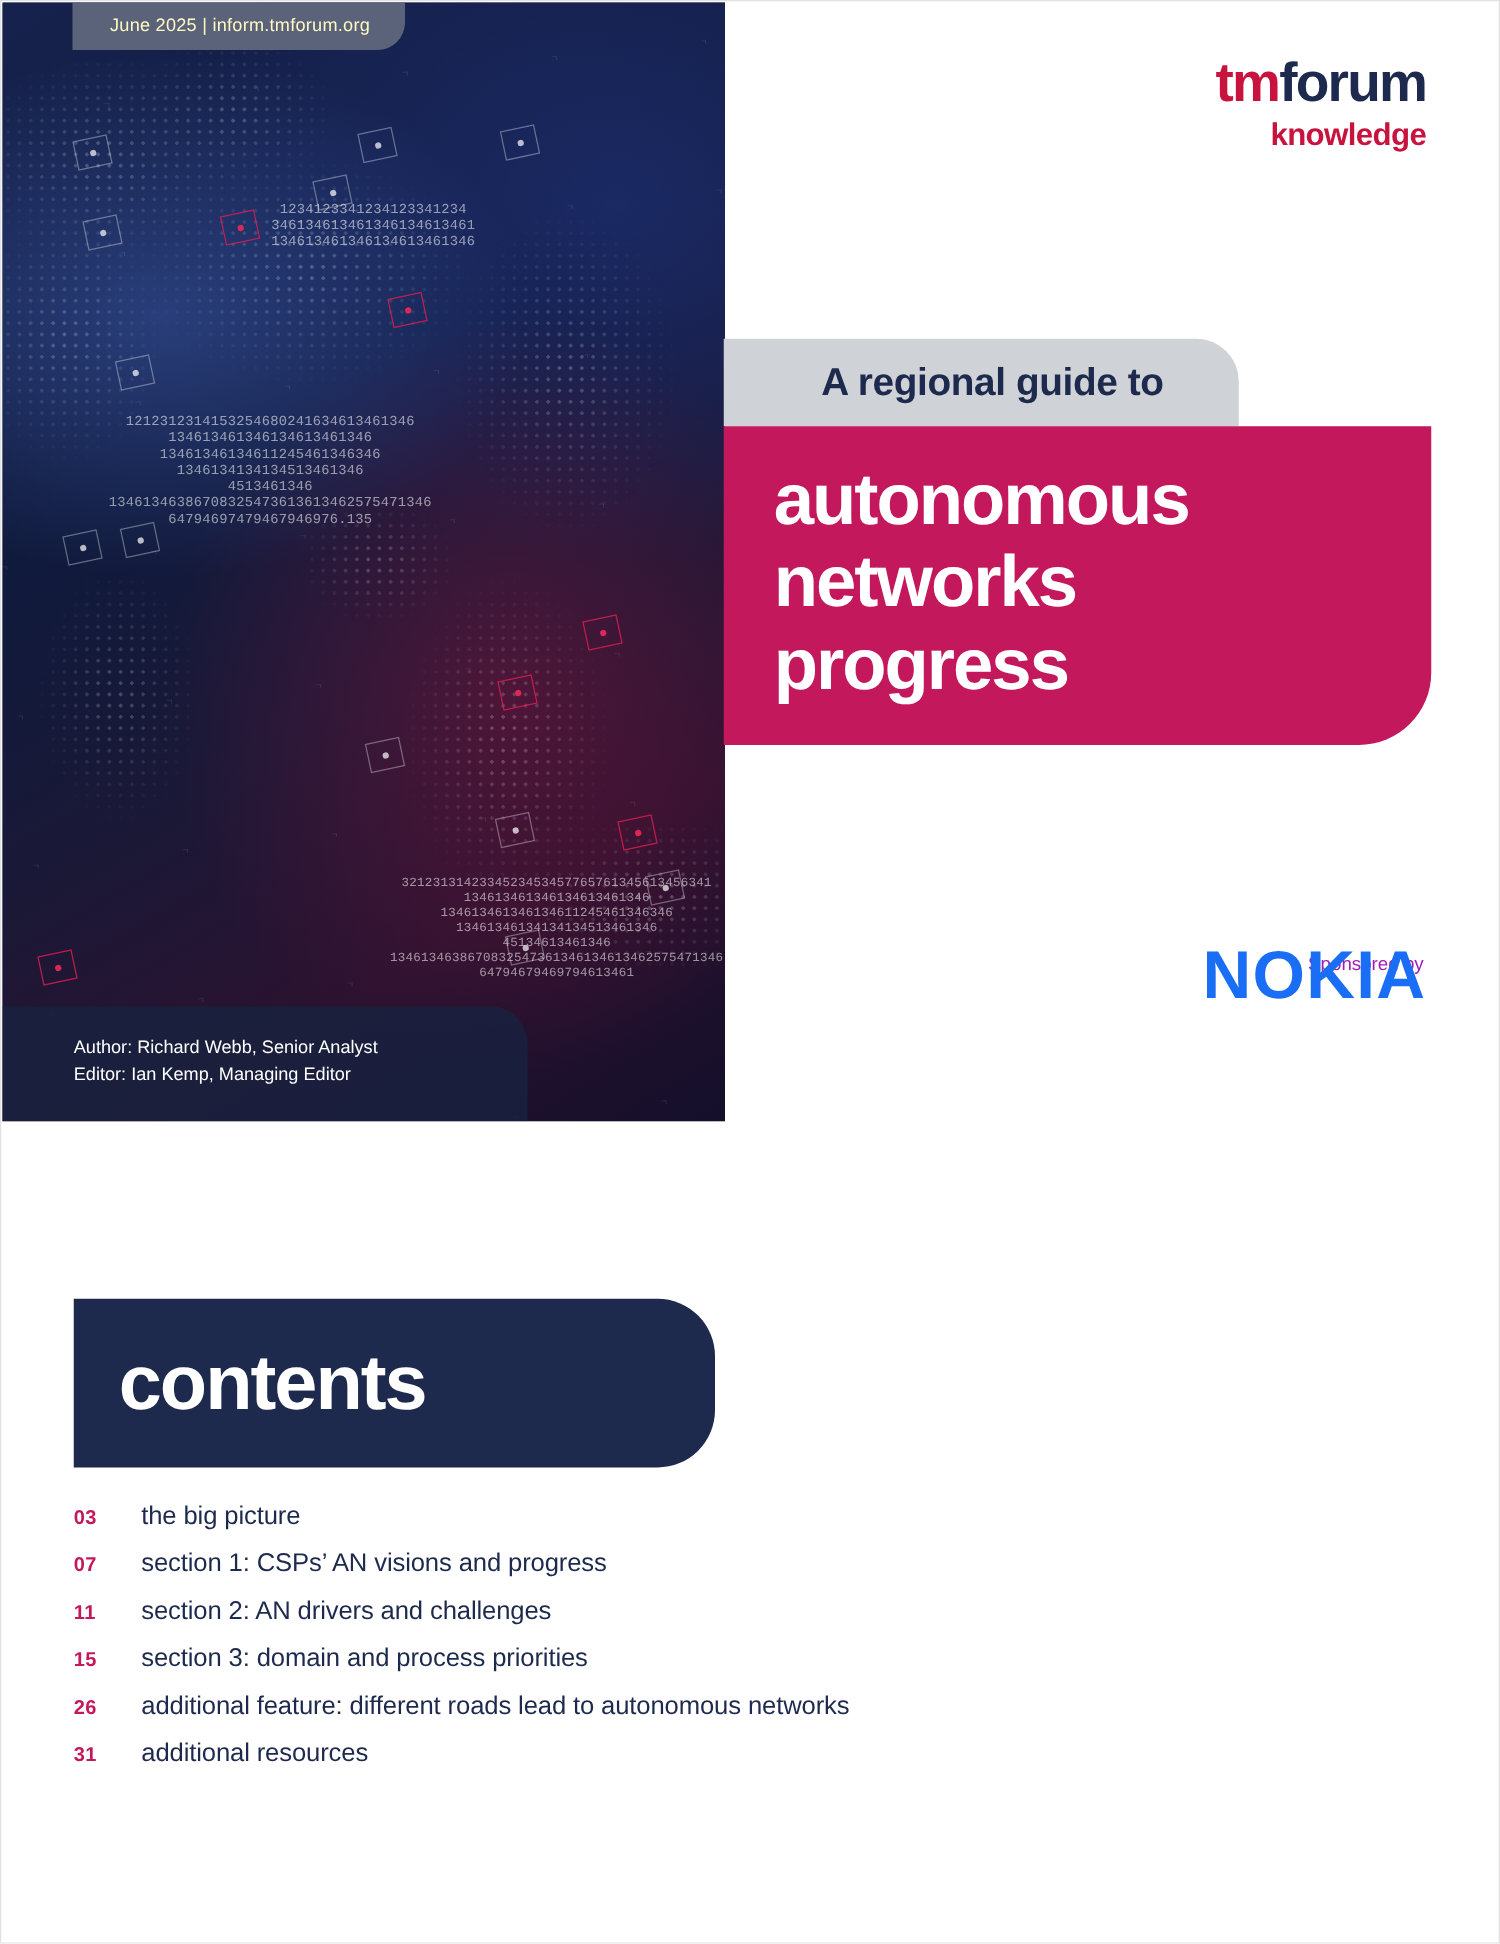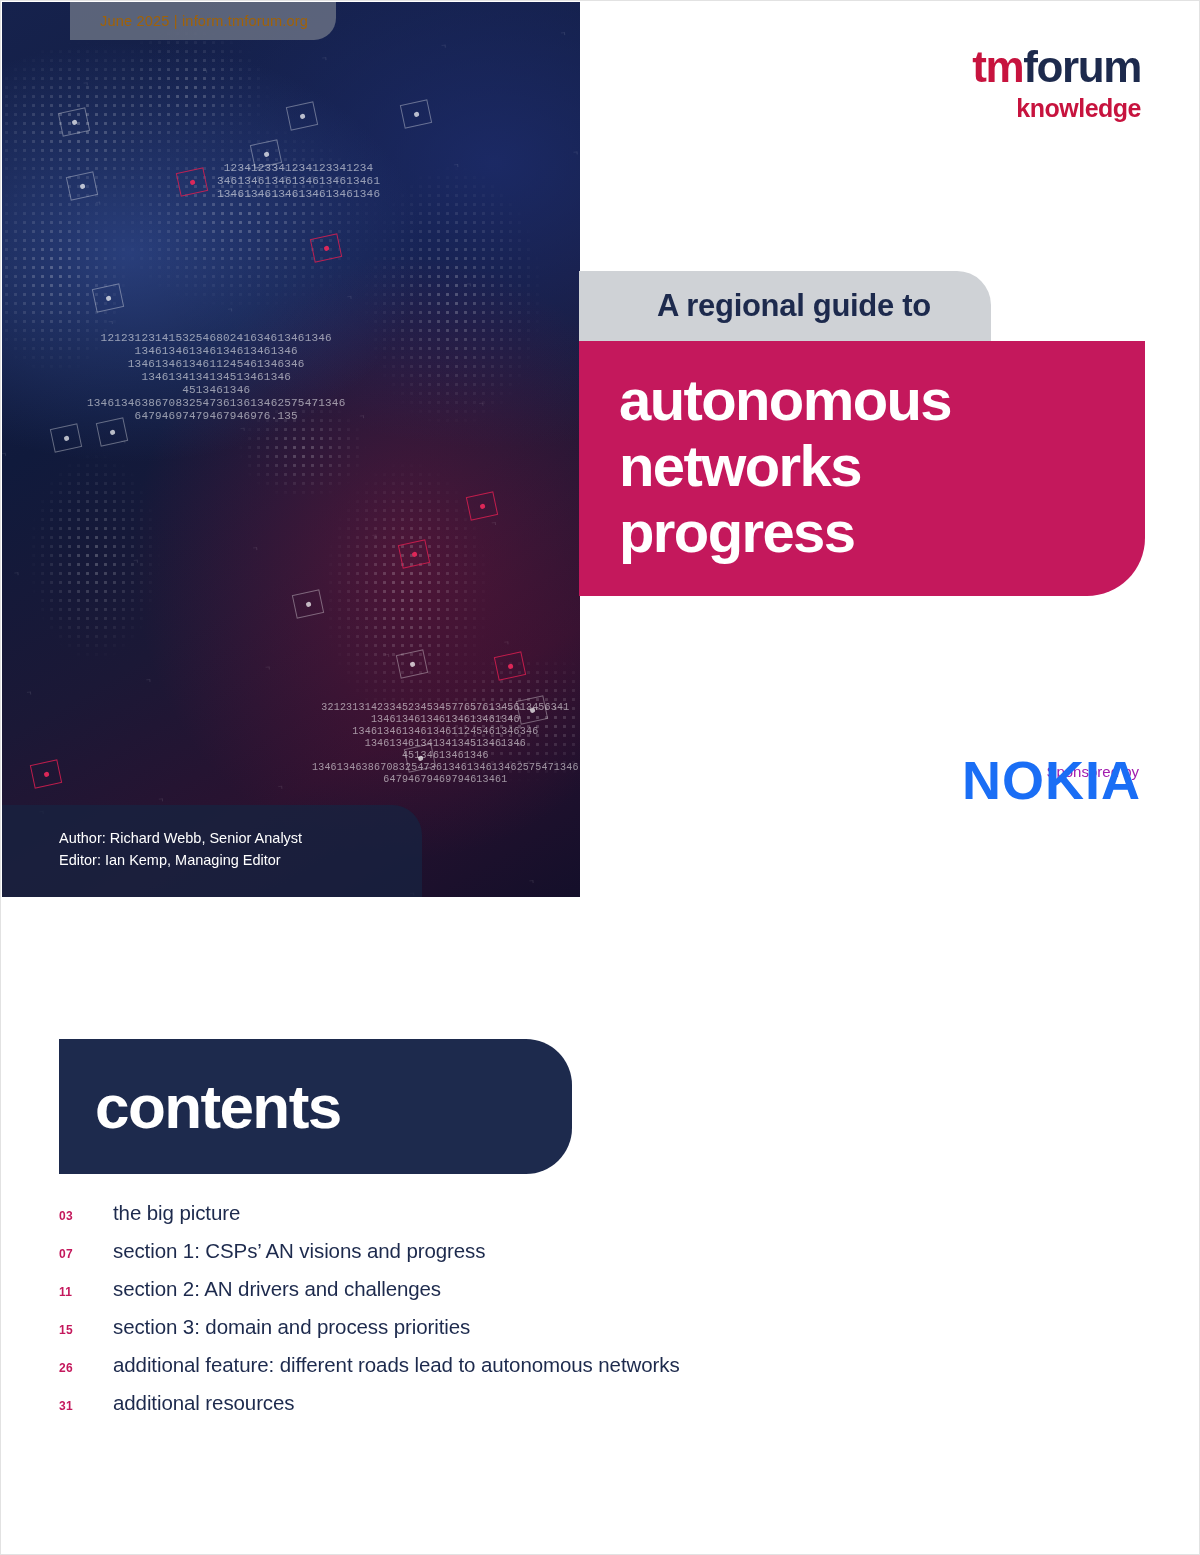--- a/index.html
+++ b/index.html
@@ -105,25 +105,25 @@
     font-size: 11px;
     letter-spacing: 0.2px;
     line-height: 13px;
     white-space: pre;
     text-align: center;
   }
   .numstream.small { font-size: 10px; line-height: 12px; }
 
   .date-badge {
     position: absolute;
-    left: 68px;
+    left: 56px;
     top: 0px;
     padding: 11px 28px 11px 30px;
     background: rgba(118,125,140,0.72);
-    color: #a16207;
+    color: #fef9c3;
     font-size: 14.5px;
     letter-spacing: 0.2px;
     border-bottom-right-radius: 22px;
     border-bottom-left-radius: 0;
   }
 
   .author-box {
     position: absolute;
     left: 0;
     bottom: 0;
@@ -252,21 +252,21 @@
     width: 1000px;
   }
   .toc-row {
     display: flex;
     align-items: baseline;
     margin-bottom: 14px;
   }
   .toc-num {
     width: 54px;
     color: #c4185c;
-    font-size: 12px;
+    font-size: 16px;
     font-weight: bold;
     letter-spacing: 0.3px;
   }
   .toc-label {
     color: #1d2a4d;
     font-size: 20.5px;
     letter-spacing: -0.1px;
   }
 </style>
 </head>

